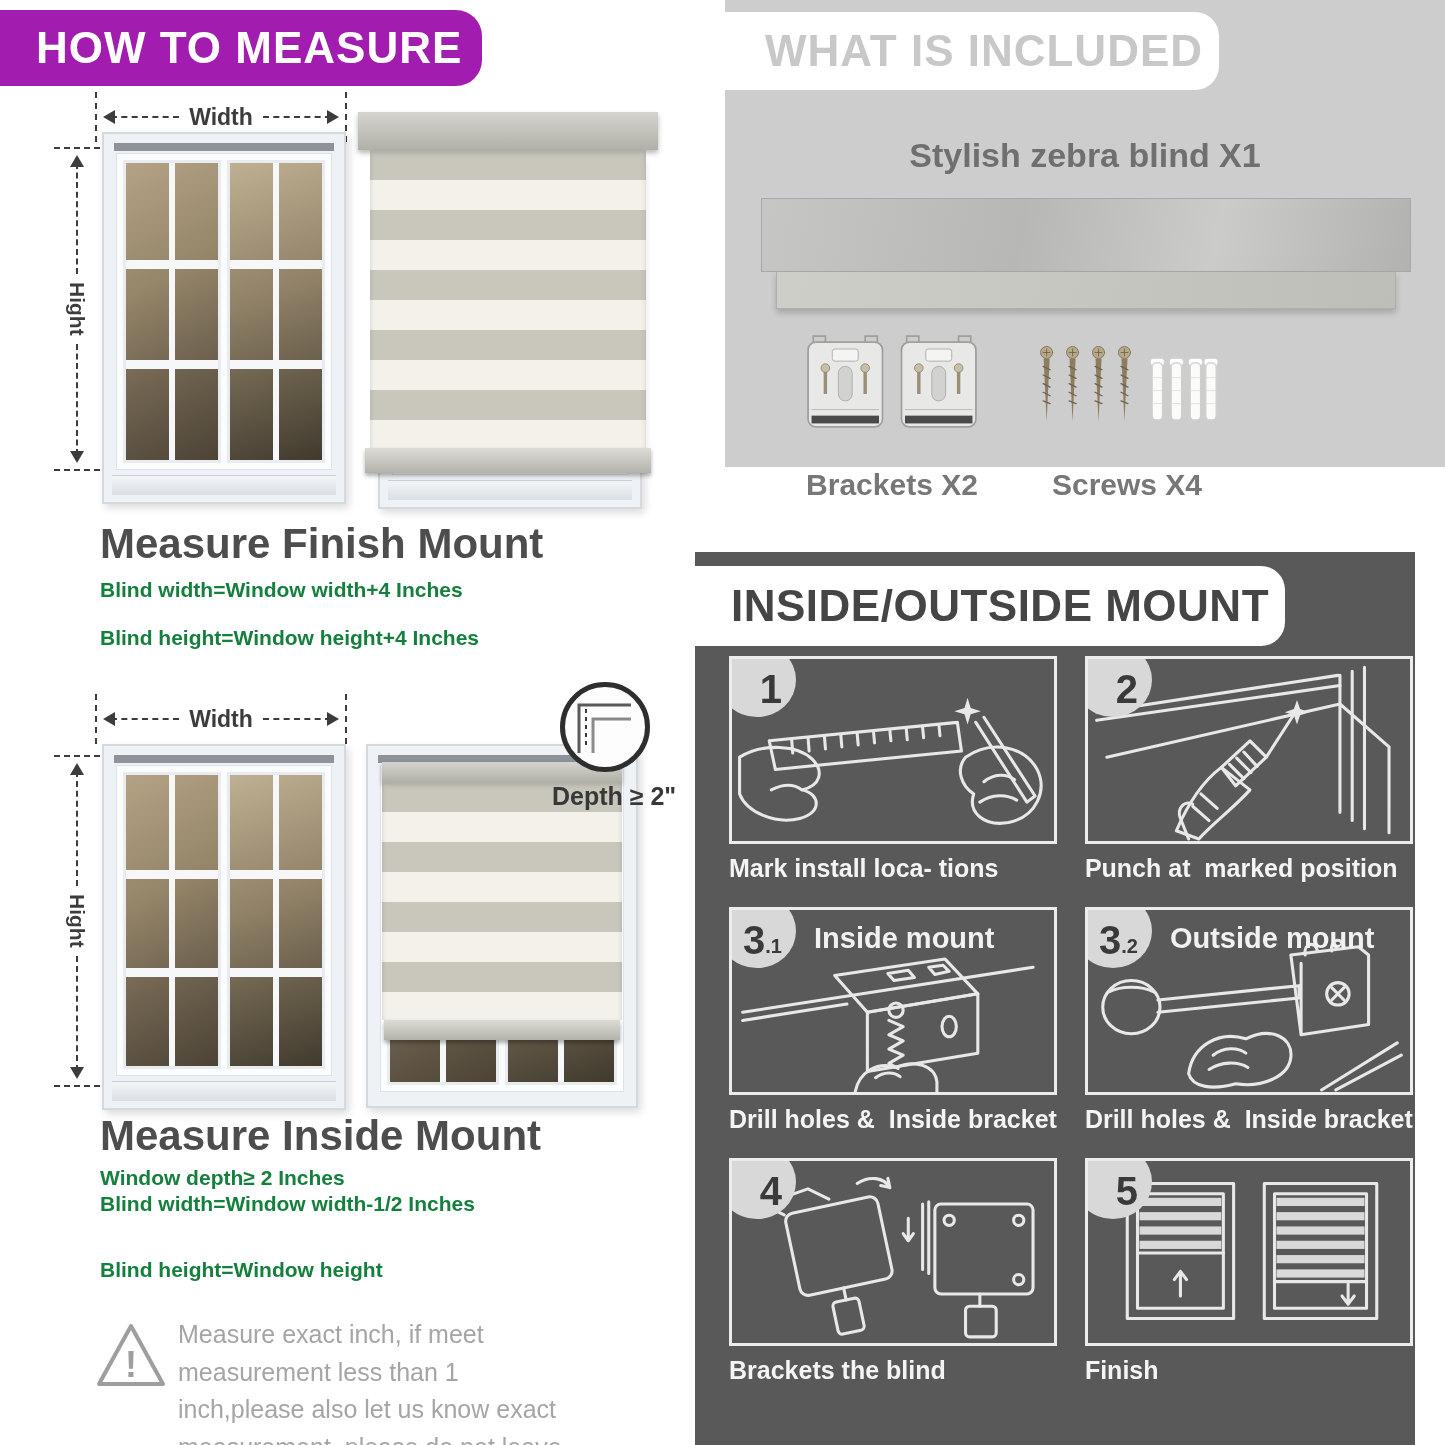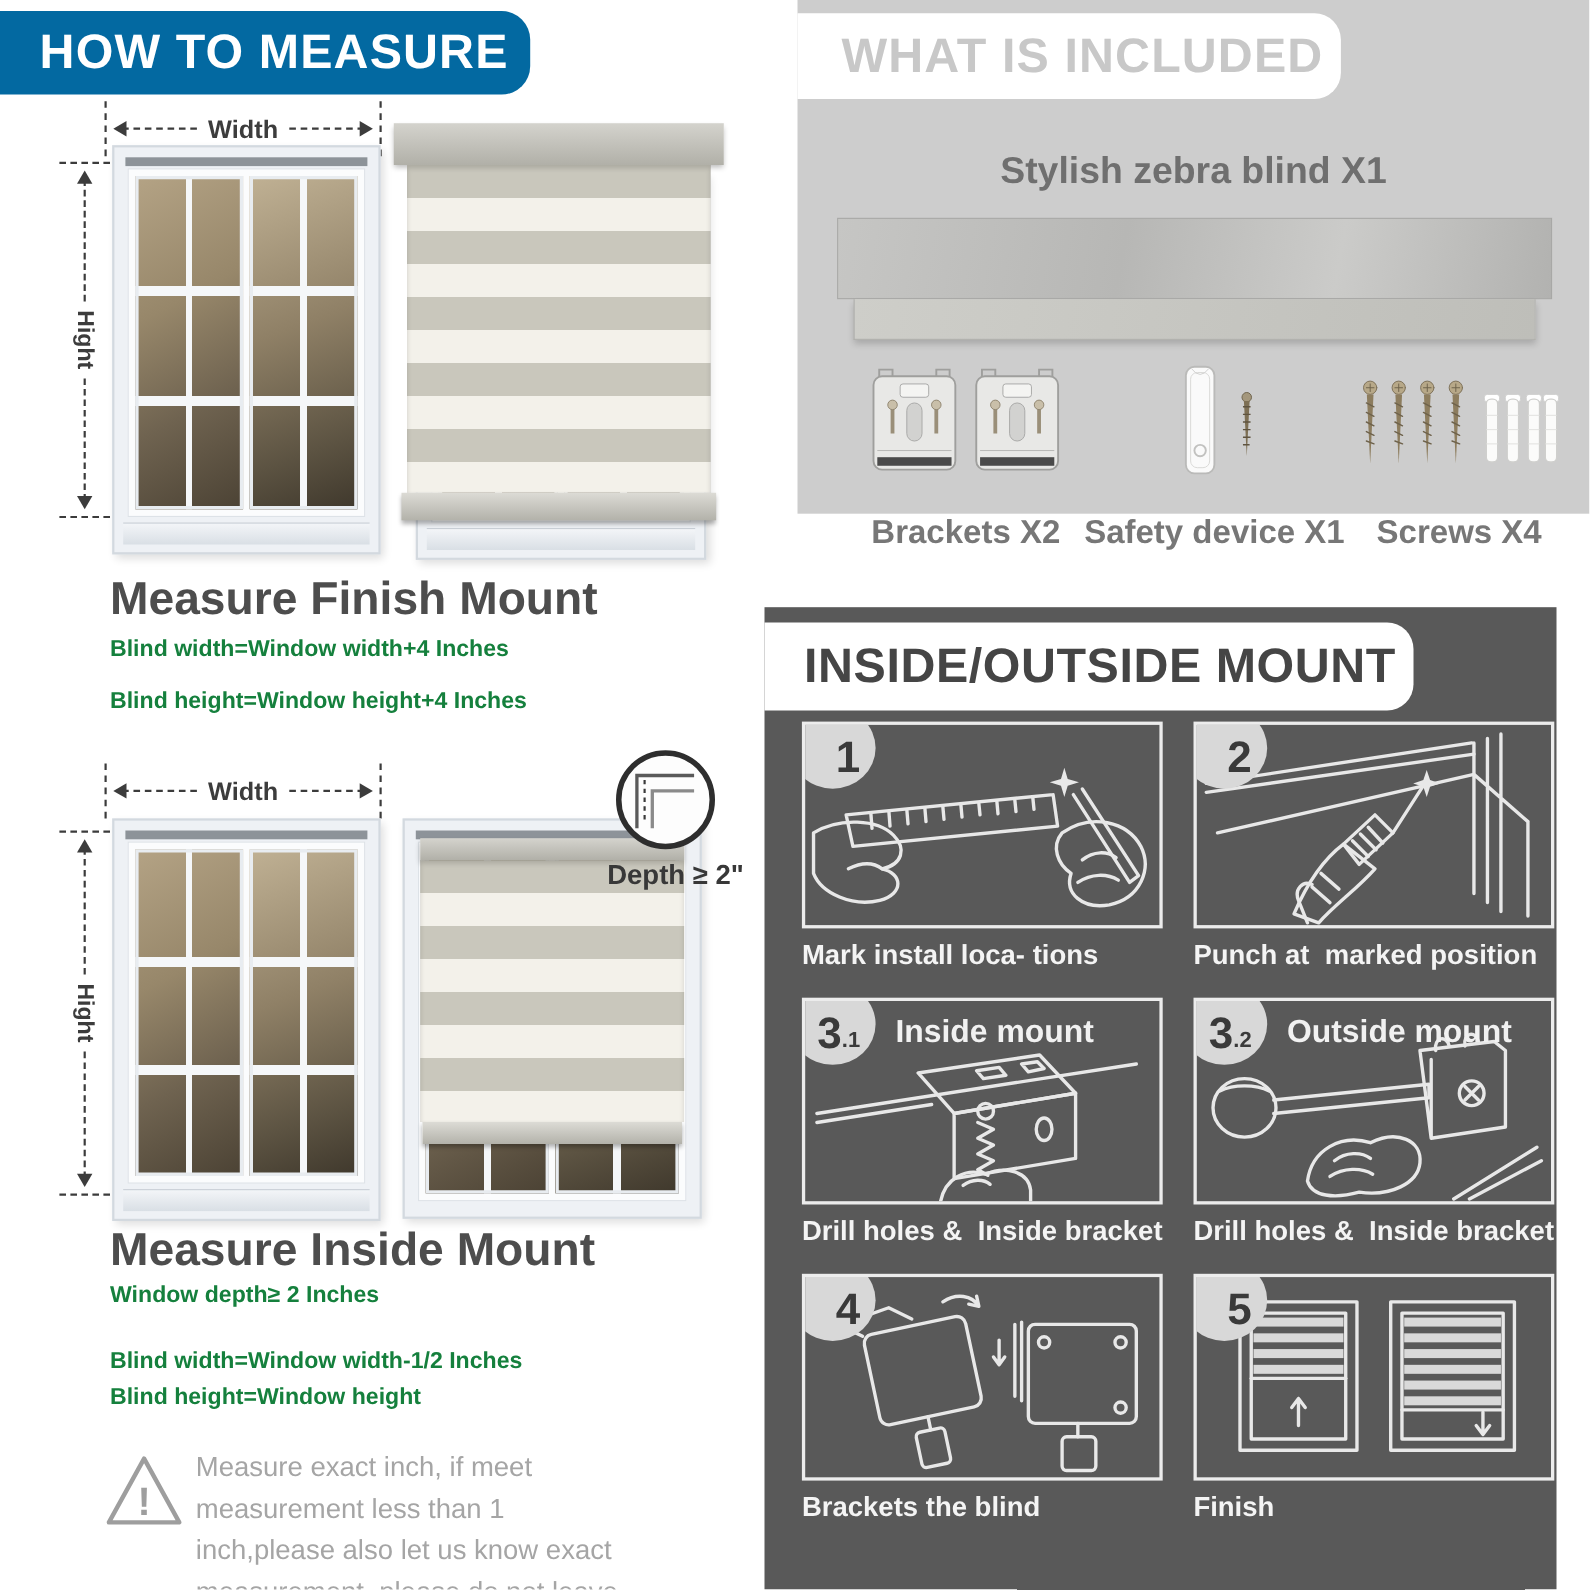--- a/index.html
+++ b/index.html
@@ -5,21 +5,21 @@
   html,body{margin:0;padding:0;}
   body{
     width:1445px;height:1445px;position:relative;overflow:hidden;
     background:#ffffff;font-family:"Liberation Sans",sans-serif;
   }
   .abs{position:absolute;}
 
   
   .left-col{position:absolute;left:0;top:0;width:725px;height:1445px;background:#fff;}
   .htm-band{
-    position:absolute;left:0;top:10px;width:482px;height:76px;background:#0369a1;
+    position:absolute;left:0;top:10px;width:482px;height:76px;background:#a21caf;
     border-radius:0 26px 26px 0;display:flex;align-items:center;padding-left:36px;
     color:#ffffff;font-size:44px;font-weight:bold;letter-spacing:1px;box-sizing:border-box;text-align:right;
   }
   .sec-title{position:absolute;left:100px;color:#4d4d4d;font-size:42px;font-weight:bold;}
   .sec-line{position:absolute;left:100px;color:#15803d;font-size:21px;font-weight:bold;}
 
   
   .window{position:absolute;background:#eef1f5;border:2px solid #d3d9df;box-shadow:3px 4px 8px rgba(0,0,0,.14);}
   .w-lintel{position:absolute;top:9px;left:10px;right:10px;height:8px;background:#8d9399;}
   .w-glass{position:absolute;top:19px;left:12px;right:12px;bottom:32px;background:#fbfcfd;
@@ -197,21 +197,21 @@
         <path d="M14 66 L14 18 L66 18" stroke="#5a5a5a" stroke-width="3" fill="none"></path>
         <path d="M28 66 L28 32 L66 32" stroke="#8a8a8a" stroke-width="3" fill="none"></path>
         <path d="M21 22 L21 62" stroke="#3a3a3a" stroke-width="2" stroke-dasharray="4 4" fill="none"></path>
       </svg>
     </div>
     <div class="mag-label" style="left:492px;top:84px;">Depth ≥ 2"</div>
   </div>
 
   <div class="sec-title" style="top:1112px;">Measure Inside Mount</div>
   <div class="sec-line" style="top:1166px;">Window depth≥ 2 Inches</div>
-  <div class="sec-line" style="top:1192px;margin-top:34px;">Blind width=Window width-1/2 Inches</div>
+  <div class="sec-line" style="top:1192px;">Blind width=Window width-1/2 Inches</div>
   <div class="sec-line" style="top:1258px;">Blind height=Window height</div>
 
   <svg class="warn-icon" viewBox="0 0 72 72">
     <polygon points="36,6 68,64 4,64" fill="none" stroke="#9e9e9e" stroke-width="4" stroke-linejoin="round"></polygon>
   </svg>
   <div class="warn-bang">!</div>
   <div class="warn-text">Measure exact inch, if meet measurement less than 1 inch,please also let us know exact measurement, please do not leave it</div>
 </div>
 
 <div class="included">
@@ -249,32 +249,20 @@
           <circle cx="34" cy="44" r="5" fill="#c9bfa9" stroke="#8f8570"></circle>
           <line x1="80" y1="46" x2="80" y2="74" stroke="#9a8f79" stroke-width="4"></line>
           <circle cx="80" cy="44" r="5" fill="#c9bfa9" stroke="#8f8570"></circle>
           <path d="M18 92 h78" stroke="#b5b5b3"></path>
           <rect x="18" y="99" width="78" height="9" fill="#4a4a4a"></rect>
         </g>
       </svg>
       <div class="hw-label">Brackets X2</div>
     </div>
 
-    <div class="hw" style="width:230px;">
-      <svg width="180" height="126" viewBox="0 0 180 126">
-        <rect x="60" y="4" width="30" height="112" rx="9" fill="#ffffff" opacity="0.9" stroke="#b9b9b7" stroke-width="2"></rect>
-        <rect x="65" y="10" width="20" height="100" rx="7" fill="none" stroke="#d8d8d6"></rect>
-        <path d="M66 6 q9 12 18 0" stroke="#cfcfcd" fill="none"></path>
-        <circle cx="75" cy="92" r="6" fill="none" stroke="#c2c2c0" stroke-width="2"></circle>
-        <circle cx="124" cy="36" r="5" fill="#a4977c" stroke="#6e634c"></circle>
-        <path d="M121 40 h6 l-3 58 z" fill="#7d6f54"></path>
-        <path d="M120 46 h8 M120 54 h8 M120 62 h8 M120 70 h8 M120 78 h8 M120 86 h7" stroke="#5f5440" stroke-width="1.5"></path>
-      </svg>
-      <div class="hw-label">Safety device X1</div>
-    </div>
 
     <div class="hw" style="width:220px;">
       <svg width="215" height="126" viewBox="0 0 215 126">
         <g stroke-linecap="round">
           <circle cx="14" cy="26" r="7" fill="#b7a888" stroke="#7c7057"></circle>
             <path d="M10 26 h8 M14 22 v8" stroke="#6e624b"></path>
             <path d="M10.5 33 h7 L14 106 Z" fill="#8d7d5e"></path>
             <path d="M10 42 l8 4 M10 52 l8 4 M10 62 l8 4 M10 72 l8 4 M10 82 l8 3" stroke="#6e624b" stroke-width="1.5"></path>
           <circle cx="44" cy="26" r="7" fill="#b7a888" stroke="#7c7057"></circle>
             <path d="M40 26 h8 M44 22 v8" stroke="#6e624b"></path>

